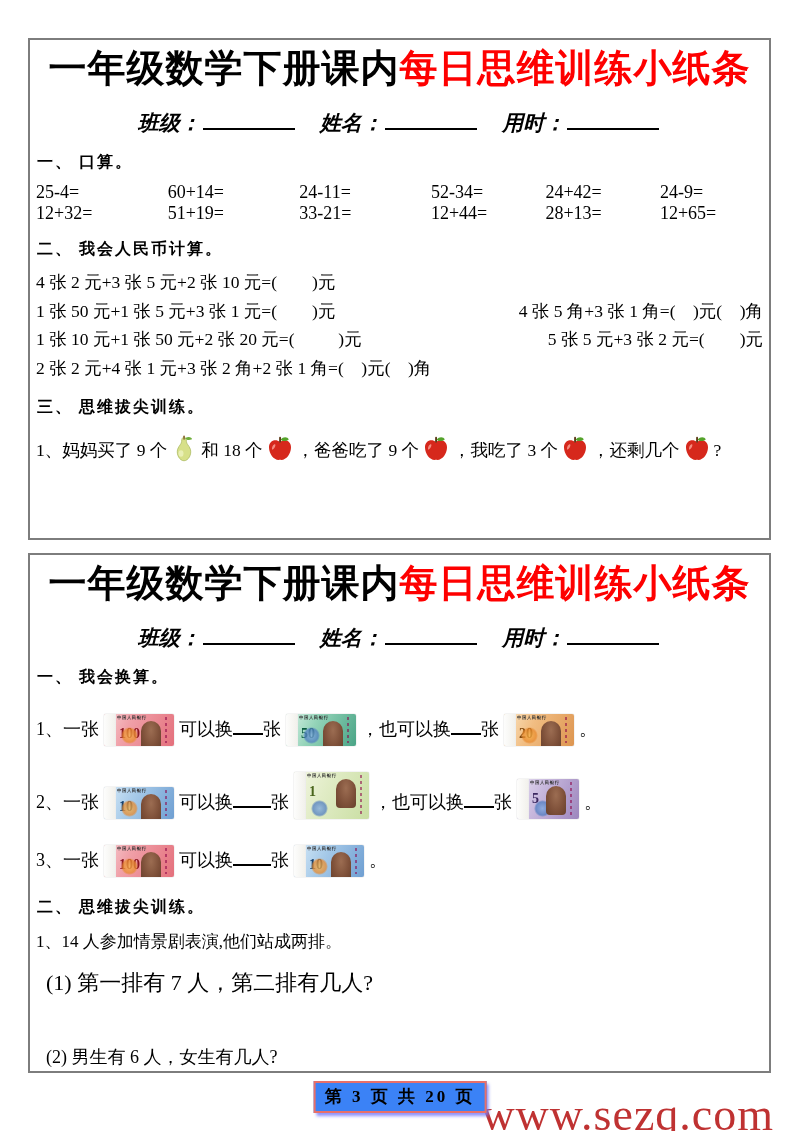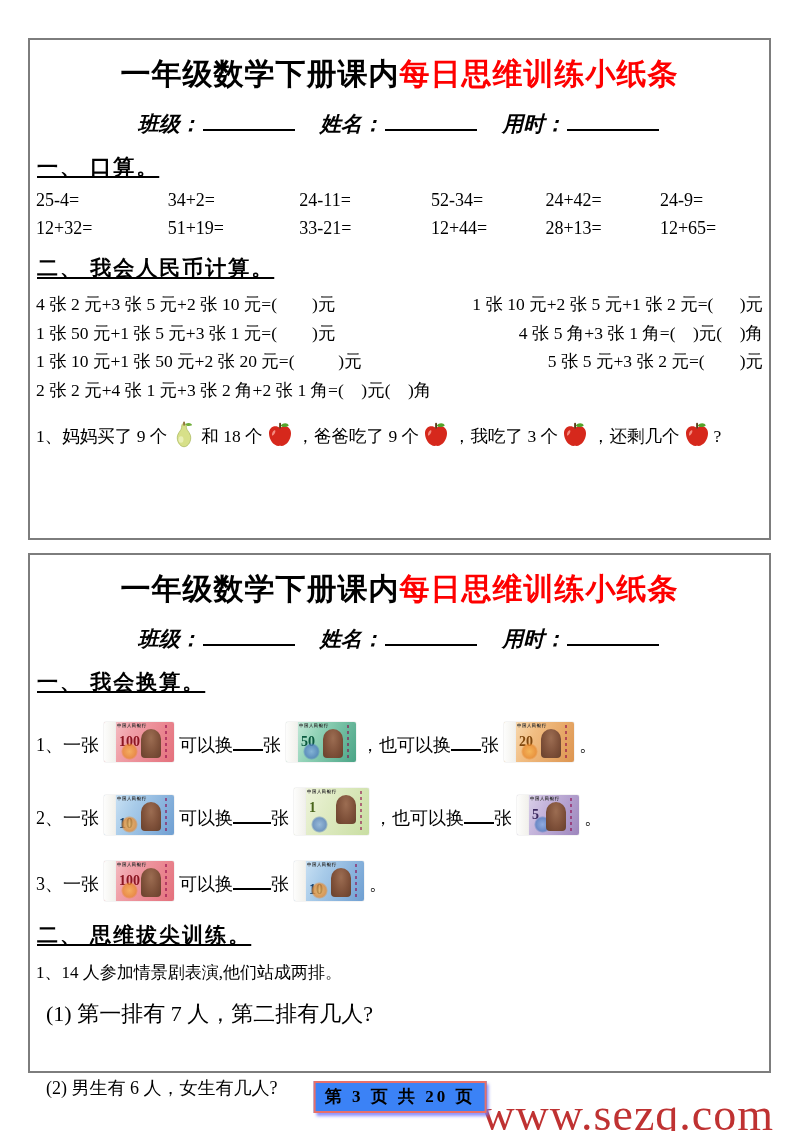--- a/index.html
+++ b/index.html
@@ -8,59 +8,59 @@
     font-family:"Liberation Serif","DejaVu Serif",serif; color:#000;
     overflow:hidden;
   }
   .card {
     position:absolute; left:28px; width:743px; background:#fff;
     border:2px solid #7d7d7d; box-sizing:border-box; padding:0 6px;
   }
   .card1 { top:38px;  height:502px; }
   .card2 { top:553px; height:520px; }
 
-  .title { text-align:center; font-size:30px; font-weight:bold; margin-top:14px; letter-spacing:1px; white-space:nowrap; }
+  .title { text-align:center; font-size:38px; font-weight:bold; margin-top:3px; letter-spacing:1px; white-space:nowrap; }
   .title .red { color:#fe0000; }
 
   .hdr { text-align:center; margin-top:15px; font-size:21px; font-weight:bold; white-space:nowrap; }
   .hdr .grp { margin:0 9px;font-style:italic; }
   .hline { display:inline-block; width:92px; height:3px; border-bottom:2.5px solid #000; margin:0 2px; }
 
-  .sec-heading { font-size:21px; font-weight:bold; margin:15px 0 0 1px; letter-spacing:2px;text-decoration:underline; }
+  .sec-heading { font-size:16px; font-weight:bold; margin:15px 0 0 1px; letter-spacing:2px; }
 
-  .oral { display:grid; grid-template-columns:1.15fr 1.15fr 1.15fr 1fr 1fr 0.9fr; font-size:18px; margin-top:9px; row-gap:7px; }
+  .oral { display:grid; grid-template-columns:1.15fr 1.15fr 1.15fr 1fr 1fr 0.9fr; font-size:18px; margin-top:9px; }
 
   .money { margin-top:8px; font-size:17.5px; }
   .money-row { display:flex; justify-content:space-between; white-space:pre; line-height:28.5px; }
 
   .fruit { margin-top:16px; font-size:17.5px; white-space:nowrap; }
   .fruit-ic { width:30px; height:30px; vertical-align:-8px; margin:0 2px; }
 
   
-  .note { position:relative; display:inline-block; width:70px; height:40px; border-radius:2px;
+  .note { position:relative; display:inline-block; width:70px; height:32px; border-radius:2px;
           vertical-align:-11px; margin:0 5px; overflow:hidden; box-shadow:0 0 1px rgba(0,0,0,.45); }
   .n-strip { position:absolute; left:0; top:0; bottom:0; width:11px; background:linear-gradient(90deg,#fdfdfc,#f2f1ec); border-right:1px solid rgba(0,0,0,.06); }
   .n-bank { position:absolute; left:13px; top:1px; font-size:8px; color:#333; white-space:nowrap; letter-spacing:1px; font-weight:bold;
             transform:scale(.55); transform-origin:left top; }
   .n-denom { position:absolute; left:15px; top:12px; font-size:14px; font-weight:bold; font-family:"Liberation Serif",serif; }
   .n-portrait { position:absolute; right:13px; top:7px; width:20px; height:29px; border-radius:10px 10px 4px 4px;
                 background:radial-gradient(ellipse at 50% 32%, #9c6d52 0%, #7e5039 58%, #66402c 100%); }
   .n-dash { position:absolute; right:7px; top:3px; bottom:3px; width:2px;
             background:repeating-linear-gradient(180deg, rgba(140,0,70,.55) 0 3px, transparent 3px 6px); }
   .n-flower { position:absolute; left:17px; bottom:2px; width:17px; height:17px; border-radius:50%; opacity:.75;
               background:radial-gradient(circle, #f6b24a 0%, #e88a2e 55%, transparent 72%); }
   .n-flower.cool { background:radial-gradient(circle, #7fa9e0 0%, #4f7cc0 55%, transparent 72%); }
   .note-100 { background:linear-gradient(115deg,#f7cdd1 0%,#f0a0a8 35%,#e4707c 100%); }
   .note-100 .n-denom { color:#8c1622; }
   .note-50  { background:linear-gradient(115deg,#dcf3e8 0%,#93d3b8 40%,#4aa486 100%); }
   .note-50 .n-denom { color:#0b5a40; }
   .note-20  { background:linear-gradient(115deg,#fbe5c2 0%,#f1bd82 40%,#dd9550 100%); }
   .note-20 .n-denom { color:#80480e;text-align:right; }
   .note-10  { background:linear-gradient(115deg,#d8ebf9 0%,#a8cbe9 40%,#6f9fd2 100%); }
-  .note-10 .n-denom { color:#14406e;margin-top:9px; }
+  .note-10 .n-denom { color:#14406e; }
   .note-1   { background:linear-gradient(115deg,#f3f6e3 0%,#e1ecc6 40%,#c9dea2 100%); width:75px; height:47px; }
   .note-1 .n-denom { color:#49651c; }
   .note-5   { background:linear-gradient(115deg,#e6dff1 0%,#c6b6dc 40%,#9d86bd 100%); width:62px; height:40px; }
   .note-5 .n-denom { color:#3c2960; }
 
   .ex-row { margin-top:26px; font-size:18px; white-space:nowrap; }
   .blank3 { display:inline-block; width:30px; height:3px; border-bottom:2px solid #000; }
   .blank4 { display:inline-block; width:38px; height:3px; border-bottom:2px solid #000; }
 
   .q-line  { margin-top:12px; font-size:17px; }
@@ -89,53 +89,53 @@
 
   <div class="hdr">
     <span class="grp"><span>班级：</span><span class="hline"></span></span>
     <span class="grp"><span>姓名：</span><span class="hline"></span></span>
     <span class="grp"><span>用时：</span><span class="hline"></span></span>
   </div>
 
   <div class="sec-heading">一、 口算。</div>
   <div class="oral">
     <span>25-4=</span>
-    <span>34+2=</span>
+    <span>60+14=</span>
     <span>24-11=</span>
     <span>52-34=</span>
     <span>24+42=</span>
     <span>24-9=</span>
     <span>12+32=</span>
     <span>51+19=</span>
     <span>33-21=</span>
     <span>12+44=</span>
     <span>28+13=</span>
     <span>12+65=</span>
   </div>
 
   <div class="sec-heading">二、 我会人民币计算。</div>
   <div class="money">
     <div class="money-row">
       <span>4 张 2 元+3 张 5 元+2 张 10 元=(        )元</span>
-      <span>1 张 10 元+2 张 5 元+1 张 2 元=(      )元</span>
     </div>
     <div class="money-row">
       <span>1 张 50 元+1 张 5 元+3 张 1 元=(        )元</span>
       <span>4 张 5 角+3 张 1 角=(    )元(    )角</span>
     </div>
     <div class="money-row">
       <span>1 张 10 元+1 张 50 元+2 张 20 元=(          )元</span>
       <span>5 张 5 元+3 张 2 元=(        )元</span>
     </div>
     <div class="money-row">
       <span>2 张 2 元+4 张 1 元+3 张 2 角+2 张 1 角=(    )元(    )角</span>
       <span></span>
     </div>
   </div>
 
+  <div class="sec-heading">三、 思维拔尖训练。</div>
   <div class="fruit">
     <span>1、妈妈买了 9 个</span><svg class="fruit-ic" viewBox="0 0 24 24">
         <path d="M12,2.6 C13.4,2.6 13.9,4.2 13.9,5.9 C13.9,8 16.1,9.2 17.1,12.2 C18.3,16.2 15.6,21.4 12,21.4 C8.4,21.4 5.7,16.2 6.9,12.2 C7.9,9.2 10.1,8 10.1,5.9 C10.1,4.2 10.6,2.6 12,2.6 Z" fill="#d7e089" stroke="#a9b85e" stroke-width="0.6"></path>
         <ellipse cx="9.6" cy="15.5" rx="2" ry="2.6" fill="#eef3c0" opacity="0.8"></ellipse>
         <rect x="11.4" y="1.2" width="1.3" height="3.4" rx="0.6" fill="#8a6a34"></rect>
         <path d="M13,3.2 C15.6,1.6 18.2,2.4 18.4,4.2 C16,5.4 13.6,4.9 13,3.2 Z" fill="#6fae3a"></path>
       </svg><span>和 18 个</span><svg class="fruit-ic" viewBox="0 0 24 24">
         <path d="M12,6.6 C8.6,3.4 3,5.4 3.2,11 C3.4,16.4 7.6,21.6 12,20.6 C16.4,21.6 20.6,16.4 20.8,11 C21,5.4 15.4,3.4 12,6.6 Z" fill="#d6281c"></path>
         <path d="M7.5,8.2 C5.9,9 5.3,11 5.7,12.6 C6.7,12.4 8.1,10.8 8.3,9.2 C8.4,8.5 8.1,8 7.5,8.2 Z" fill="#f7978c" opacity="0.9"></path>
         <rect x="11.3" y="2.2" width="1.5" height="4.6" rx="0.7" fill="#5d3a18"></rect>

